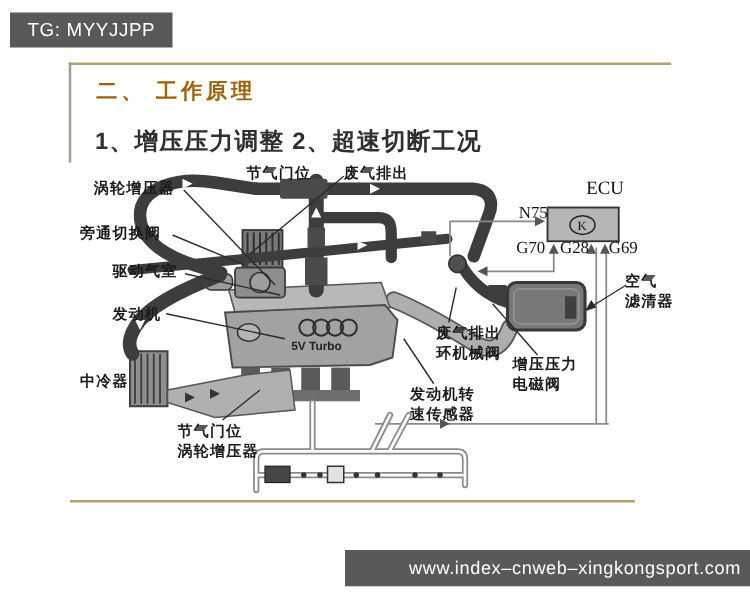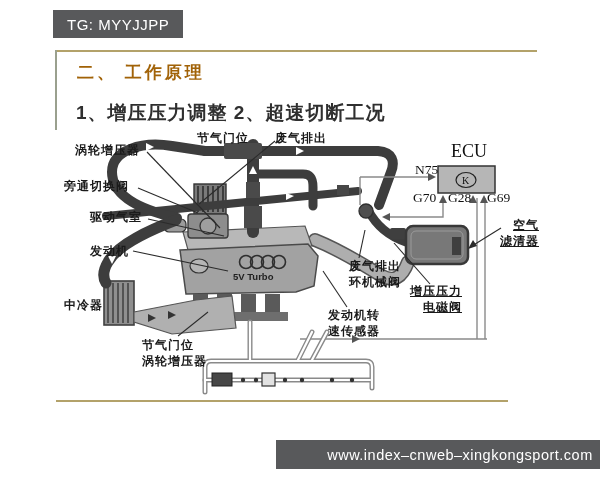--- a/index.html
+++ b/index.html
@@ -1,35 +1,35 @@
 <!DOCTYPE html>
 <html><head>
 <meta charset="utf-8">
 <style>
   html,body{margin:0;padding:0;background:#ffffff;}
   body{width:600px;height:480px;position:relative;overflow:hidden;
        font-family:"Liberation Sans","DejaVu Sans",sans-serif;}
   .banner{position:absolute;background:#58595b;color:#ffffff;
           font-size:15px;letter-spacing:.5px;display:flex;align-items:center;}
-  #banner-top{left:8px;top:10px;height:28px;padding:0 14px;margin-left:45px;}
+  #banner-top{left:8px;top:10px;height:28px;padding:0 14px;}
   #banner-bottom{left:276px;top:440px;height:29px;width:368px;justify-content:center;font-size:14.5px;}
   .rule{position:absolute;background:#b3a26a;}
   #rule-top{left:55px;top:50px;width:482px;height:2px;}
   #rule-bottom{left:56px;top:400px;width:452px;height:2px;}
   #rule-left{left:55px;top:50px;width:2px;height:80px;background:#9aa08e;}
   #slide-title{position:absolute;left:77px;top:61px;font-size:17px;font-weight:bold;
                color:#a16207;letter-spacing:3px;}
   #slide-subtitle{position:absolute;left:76px;top:100px;font-size:19px;font-weight:600;
                   color:#2f2f2f;letter-spacing:1px;}
   .lbl{position:absolute;font-size:12px;font-weight:600;color:#1a1a1a;
        white-space:nowrap;letter-spacing:1px;line-height:16px;}
-  .lbl.two{text-align:right;text-decoration:underline;}
+  .lbl.two{text-align:left;}
   .serif{font-family:"Liberation Serif","DejaVu Serif",serif;font-weight:400;
          letter-spacing:0;color:#111;}
-  #lbl-ecu{left:451px;top:143px;font-size:18px;text-align:center;}
+  #lbl-ecu{left:469px;top:143px;font-size:15px;text-align:center;}
   #lbl-n75{left:415px;top:162px;font-size:13.5px;}
   #lbl-g70{left:413px;top:190px;font-size:13.5px;}
   #lbl-g28{left:448px;top:190px;font-size:13.5px;}
   #lbl-g69{left:487px;top:190px;font-size:13.5px;}
   svg{position:absolute;left:0;top:0;}
 </style>
 </head>
 <body>
 
 <div id="banner-top" class="banner">TG: MYYJJPP</div>

